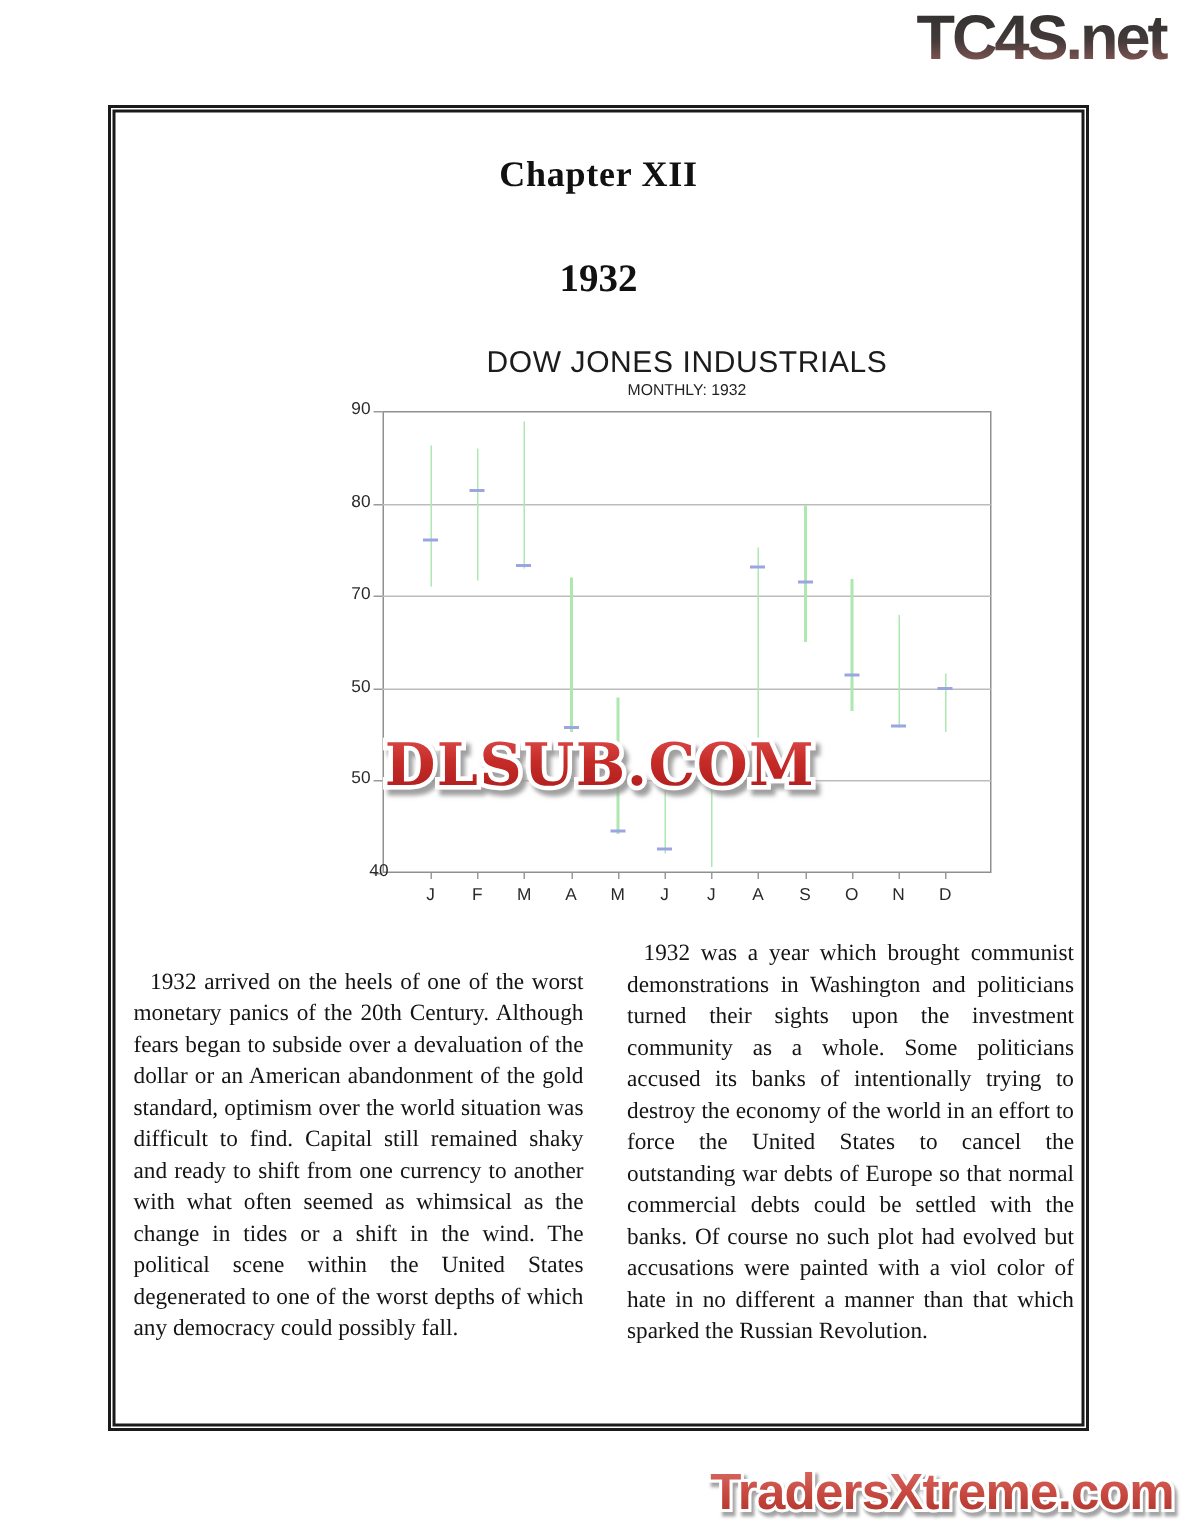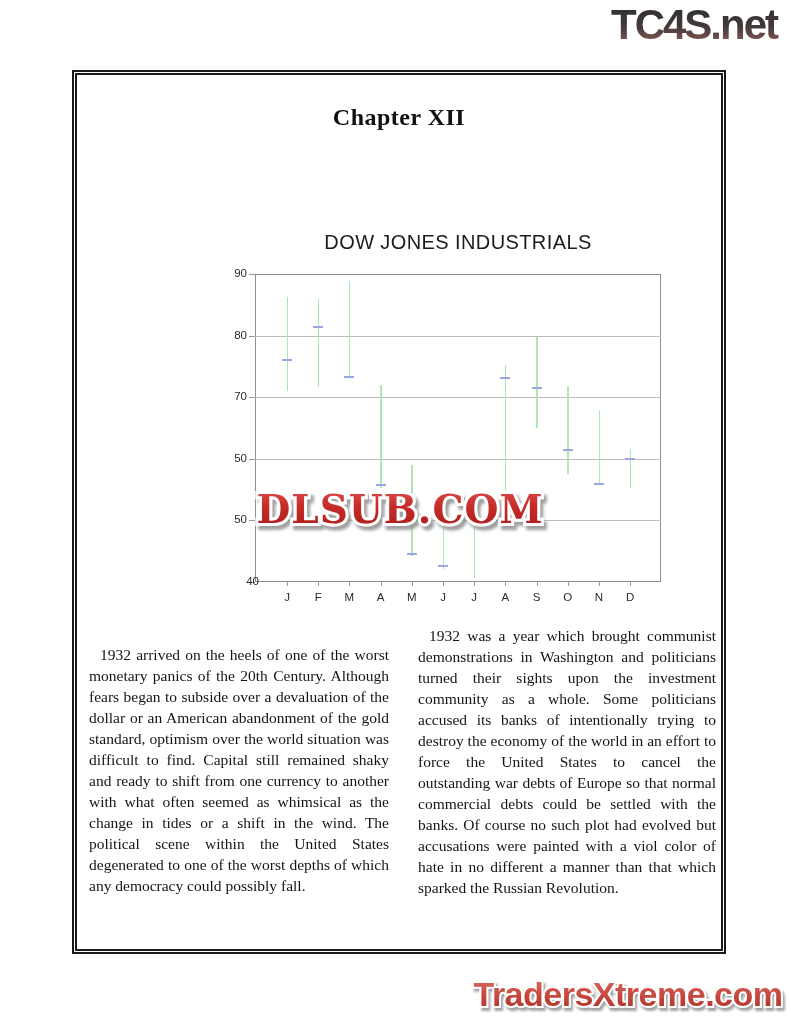--- a/index.html
+++ b/index.html
@@ -55,22 +55,24 @@
       <stop offset="1" stop-color="#9c625e"></stop>
     </linearGradient>
   </defs>
   <text x="98" y="39" text-anchor="middle" font-family="Liberation Sans, sans-serif" font-weight="bold" font-size="42" letter-spacing="-2" fill="url(#gTop)">TC4S.net</text>
 </svg>
 
 <div class="frame"></div>
 
 <div class="page" id="page">
   <div class="chapter-heading">Chapter XII</div>
+  <div class="year-heading">1932</div>
 
   <div class="chart-title">DOW JONES INDUSTRIALS</div>
+  <div class="chart-subtitle">MONTHLY: 1932</div>
   <div class="plot-box"></div>
 
   <svg class="watermark" width="336" height="66" style="z-index: 9;">
     <defs>
       <linearGradient id="gRed" x1="0" y1="0" x2="0" y2="1">
         <stop offset="0" stop-color="#df5150"></stop>
         <stop offset="0.45" stop-color="#c62b28"></stop>
         <stop offset="1" stop-color="#a81c1a"></stop>
       </linearGradient>
       <filter id="wmShadow" x="-20%" y="-20%" width="140%" height="160%">

